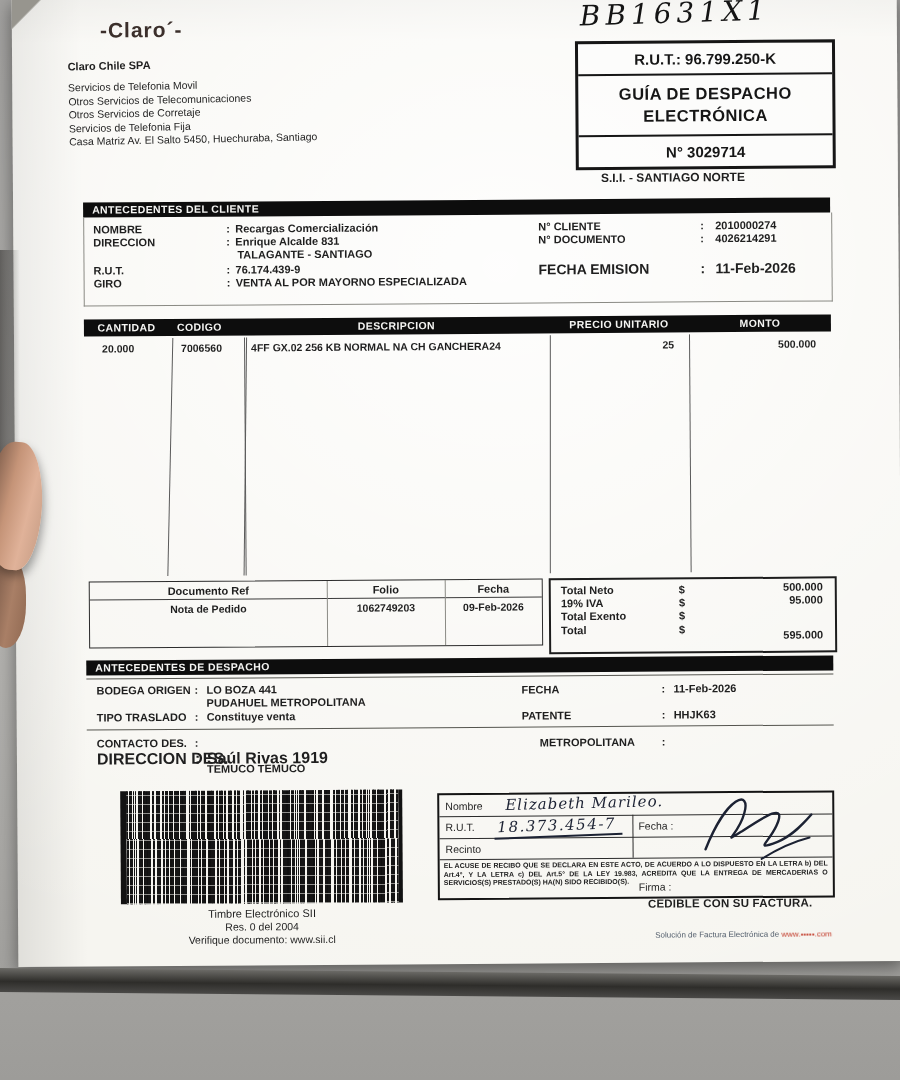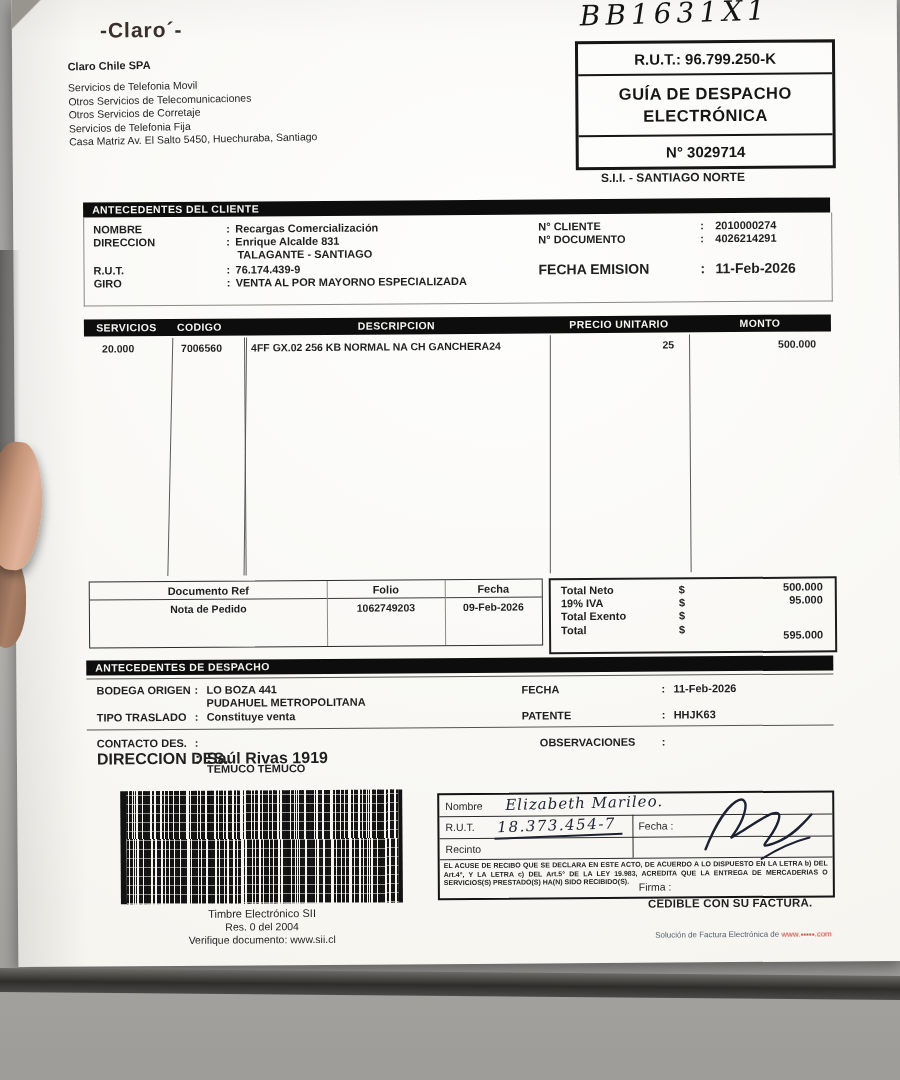--- a/index.html
+++ b/index.html
@@ -112,21 +112,21 @@
       <span class="b" style="position:absolute;left:162px;">:</span>
       <span class="b" style="position:absolute;left:177px;">4026214291</span>
     </div>
     <div class="t" style="left:525px;top:266px;font-size:14px;">
       <span class="b">FECHA EMISION</span>
       <span class="b" style="position:absolute;left:162px;">:</span>
       <span class="b" style="position:absolute;left:177px;">11-Feb-2026</span>
     </div>
 
     <div class="bar" style="left:70px;top:321px;width:747px;height:17px;line-height:17px;padding-left:0;">
-      <span style="position:absolute;left:70px;width:85px;text-align:center;left:0;">SERVICIOS</span>
+      <span style="position:absolute;left:70px;width:85px;text-align:center;left:0;">CANTIDAD</span>
       <span style="position:absolute;left:93px;">CODIGO</span>
       <span style="position:absolute;left:160px;width:305px;text-align:center;">DESCRIPCION</span>
       <span style="position:absolute;left:465px;width:140px;text-align:center;">PRECIO UNITARIO</span>
       <span style="position:absolute;left:605px;width:142px;text-align:center;">MONTO</span>
     </div>
 
     <div class="vline" style="left:155px;top:340px;height:238px;transform:rotate(1.6deg);"></div>
     <div class="vline" style="left:230px;top:340px;height:238px;transform:rotate(1деg);"></div>
     <div class="vline" style="left:230px;top:340px;height:238px;transform:rotate(1deg);"></div>
     <div class="vline" style="left:535px;top:340px;height:238px;transform:rotate(0.4deg);"></div>
@@ -202,21 +202,21 @@
       <span class="b">FECHA</span>
       <span class="b" style="position:absolute;left:140px;">:</span>
       <span class="b" style="position:absolute;left:152px;">11-Feb-2026</span>
     </div>
     <div class="t" style="left:505px;top:714px;font-size:11px;">
       <span class="b">PATENTE</span>
       <span class="b" style="position:absolute;left:140px;">:</span>
       <span class="b" style="position:absolute;left:152px;">HHJK63</span>
     </div>
     <div class="t" style="left:523px;top:741px;font-size:11px;">
-      <span class="b">OBSERVACIONES</span>
+      <span class="b">METROPOLITANA</span>
       <span class="b" style="position:absolute;left:122px;">:</span>
     </div>
 
     <div class="barcode"></div>
     <div class="t" style="left:103px;top:910px;width:282px;text-align:center;font-size:11px;">Timbre Electrónico SII</div>
     <div class="t" style="left:103px;top:923px;width:282px;text-align:center;font-size:10.5px;">Res. 0 del 2004</div>
     <div class="t" style="left:103px;top:936px;width:282px;text-align:center;font-size:10.5px;">Verifique documento: www.sii.cl</div>
 
     <div style="position:absolute;left:420px;top:797px;width:393px;height:103px;border:2px solid #141414;">
       <span class="t" style="left:6px;top:5px;font-size:10.5px;">Nombre</span>

